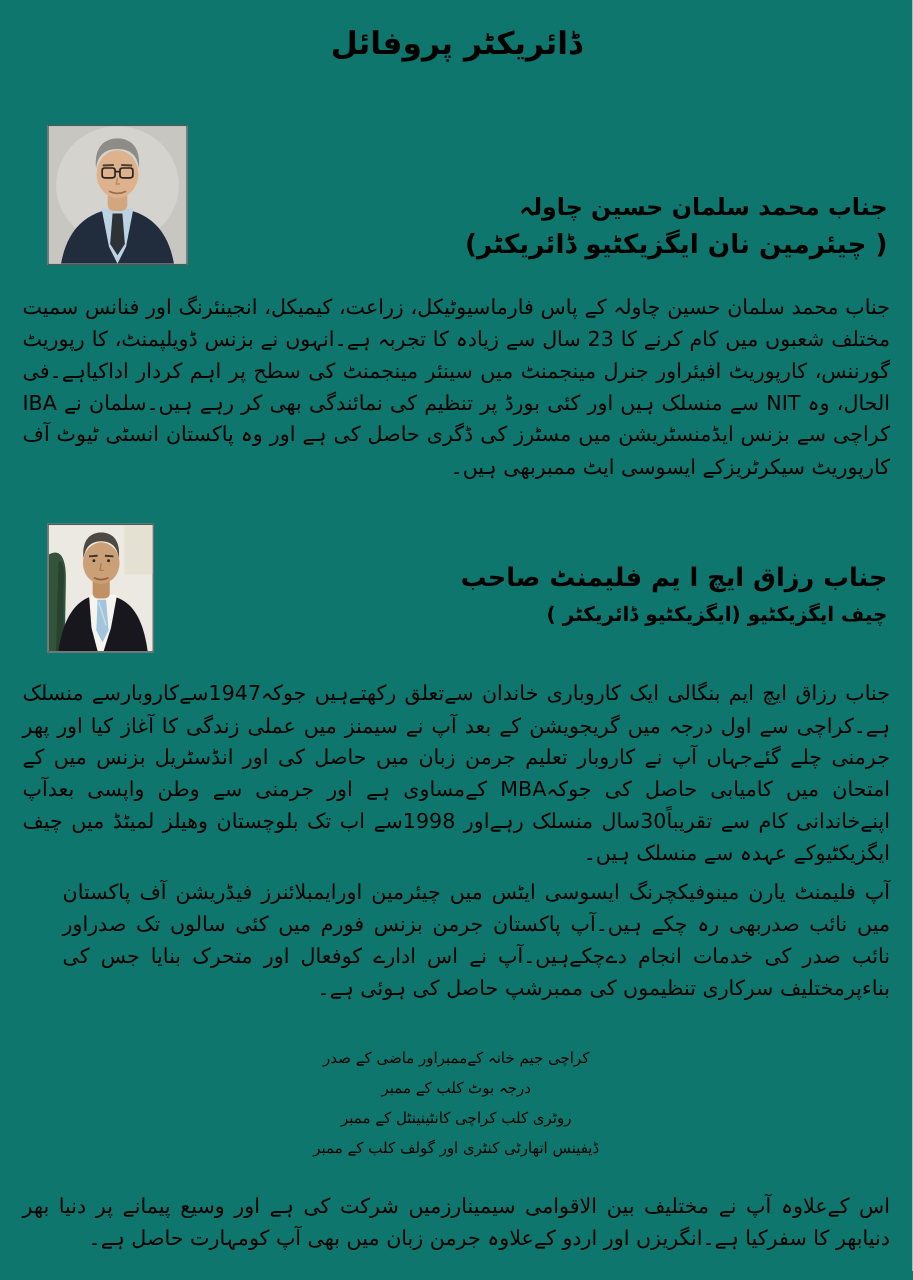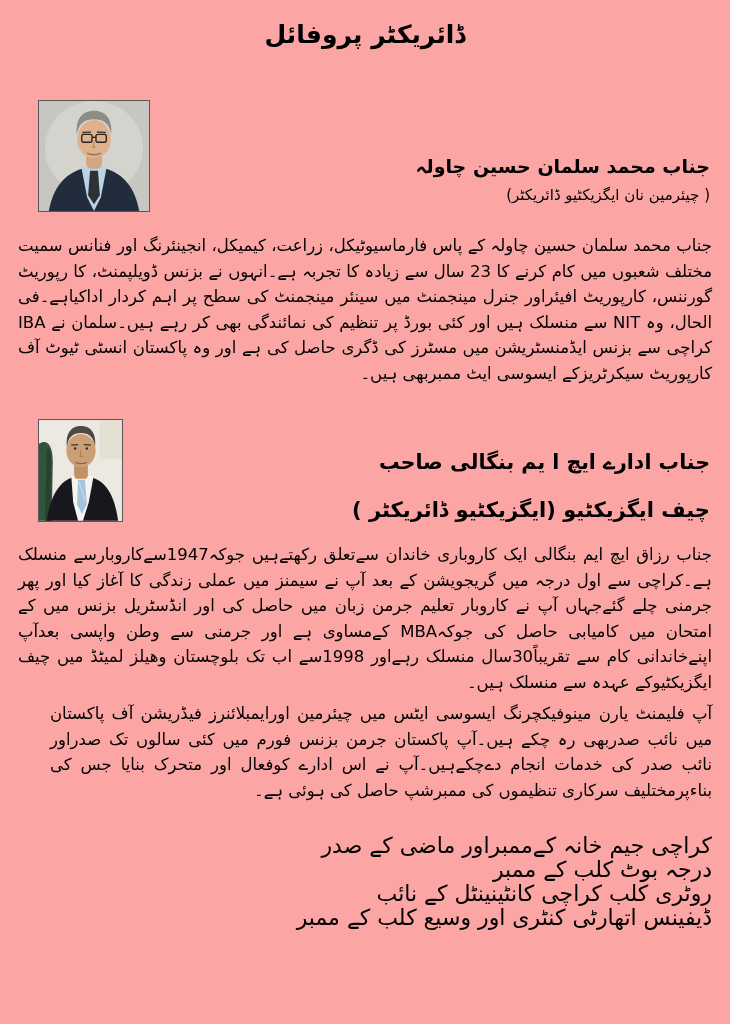--- a/index.html
+++ b/index.html
@@ -1,19 +1,19 @@
 <!DOCTYPE html>
 <html><head>
 <meta charset="utf-8">
 <style>
   html,body { margin:0; padding:0; background:#ffffff; }
   .page {
     position:relative;
     width:730px; height:1024px;
-    background:#fca5a5;
+    background:#0f766e;
     color:#000000;
     font-family:"DejaVu Sans", sans-serif;
     overflow:hidden;
   }
   .doc-title {
     position:absolute; top:20px; left:0; right:0;
     margin:0;
     text-align:center;
     font-size:25px; font-weight:bold;
     direction:rtl;
@@ -28,41 +28,41 @@
   .photo-1 { left:38px; top:100px; width:112px; height:112px; }
   .photo-2 { left:38px; top:419px; width:85px; height:103px; }
   .photo svg { display:block; width:100%; height:100%; }
 
   .name-block {
     position:absolute; right:20px;
     direction:rtl; text-align:right;
   }
   .name-block-1 { top:151px; }
   .name-block-1 .d-name { font-size:19px; font-weight:bold; line-height:30px; }
-  .name-block-1 .d-role { font-size:15px; font-weight:normal; line-height:28px; }
+  .name-block-1 .d-role { font-size:21px; font-weight:bold; line-height:28px; }
   .name-block-2 { top:447px; }
   .name-block-2 .d-name { font-size:20.5px; font-weight:bold; line-height:30px; }
-  .name-block-2 .d-role { font-size:21px; font-weight:bold; line-height:30px;margin-top:18px; }
+  .name-block-2 .d-role { font-size:16px; font-weight:bold; line-height:30px; }
 
   .para {
     position:absolute; left:18px; right:18px; margin:0;
     direction:rtl;
     text-align:justify;
     font-size:16.5px;
     line-height:25.6px;
   }
   .para-1 { top:233px; }
   .para-2 { top:542px; }
   .para-3 { top:701px;margin-left:32px; }
   .para-closing { top:952px; }
 
   .membership-list {
     position:absolute; left:18px; right:18px; top:834px;
-    direction:rtl; text-align:right;
-    font-size:22px;
+    direction:rtl; text-align:center;
+    font-size:12px;
     line-height:24px;
   }
 </style>
 </head>
 <body>
 
 <div class="page" lang="ur">
 
   <h1 class="doc-title">ڈائریکٹر پروفائل</h1>
 
@@ -125,29 +125,30 @@
       <path d="M33 25.5 L40 25 M46 25 L53 25.5" stroke="#3a332b" stroke-width="1.5" fill="none"></path>
       <circle cx="37" cy="29" r="1.2" fill="#2e2822"></circle>
       <circle cx="49" cy="29" r="1.2" fill="#2e2822"></circle>
 
       <path d="M43 31 L42 37 L45 37" stroke="#a97c52" stroke-width="1.1" fill="none"></path>
       <path d="M37 43 Q43 46 49 43" stroke="#8f6341" stroke-width="1.3" fill="none"></path>
     </svg>
   </figure>
 
   <div class="name-block name-block-2">
-    <div class="d-name">جناب ادارے ایچ ا یم بنگالی صاحب</div>
+    <div class="d-name">جناب رزاق ایچ ا یم فلیمنٹ صاحب</div>
     <div class="d-role">چیف ایگزیکٹیو (ایگزیکٹیو ڈائریکٹر )</div>
   </div>
 
   <p class="para para-2">جناب رزاق ایچ ایم بنگالی ایک کاروباری خاندان سےتعلق رکھتےہیں جوکہ1947سےکاروبارسے منسلک ہے۔کراچی سے اول درجہ میں گریجویشن کے بعد آپ نے سیمنز میں عملی زندگی کا آغاز کیا اور پھر جرمنی چلے گئےجہاں آپ نے کاروبار تعلیم جرمن زبان میں حاصل کی اور انڈسٹریل بزنس میں کے امتحان میں کامیابی حاصل کی جوکہMBA کےمساوی ہے اور جرمنی سے وطن واپسی بعدآپ اپنےخاندانی کام سے تقریباً30سال منسلک رہےاور 1998سے اب تک بلوچستان وھیلز لمیٹڈ میں چیف ایگزیکٹیوکے عہدہ سے منسلک ہیں۔</p>
 
   <p class="para para-3">آپ فلیمنٹ یارن مینوفیکچرنگ ایسوسی ایٹس میں چیئرمین اورایمبلائنرز فیڈریشن آف پاکستان میں نائب صدربھی رہ چکے ہیں۔آپ پاکستان جرمن بزنس فورم میں کئی سالوں تک صدراور نائب صدر کی خدمات انجام دےچکےہیں۔آپ نے اس ادارے کوفعال اور متحرک بنایا جس کی بناءپرمختلیف سرکاری تنظیموں کی ممبرشپ حاصل کی ہوئی ہے۔</p>
 
   <div class="membership-list">
     <div class="membership-item">کراچی جیم خانہ کےممبراور ماضی کے صدر</div>
     <div class="membership-item">درجہ بوٹ کلب کے ممبر</div>
-    <div class="membership-item">روٹری کلب کراچی کانٹینینٹل کے نائب</div>
-    <div class="membership-item">ڈیفینس اتھارٹی کنٹری اور وسیع کلب کے ممبر</div>
+    <div class="membership-item">روٹری کلب کراچی کانٹینینٹل کے ممبر</div>
+    <div class="membership-item">ڈیفینس اتھارٹی کنٹری اور گولف کلب کے ممبر</div>
   </div>
 
+  <p class="para para-closing">اس کےعلاوہ آپ نے مختلیف بین الاقوامی سیمینارزمیں شرکت کی ہے اور وسیع پیمانے پر دنیا بھر دنیابھر کا سفرکیا ہے۔انگریزں اور اردو کےعلاوہ جرمن زبان میں بھی آپ کومہارت حاصل ہے۔</p>
 
 </div>
 
 </body></html>

